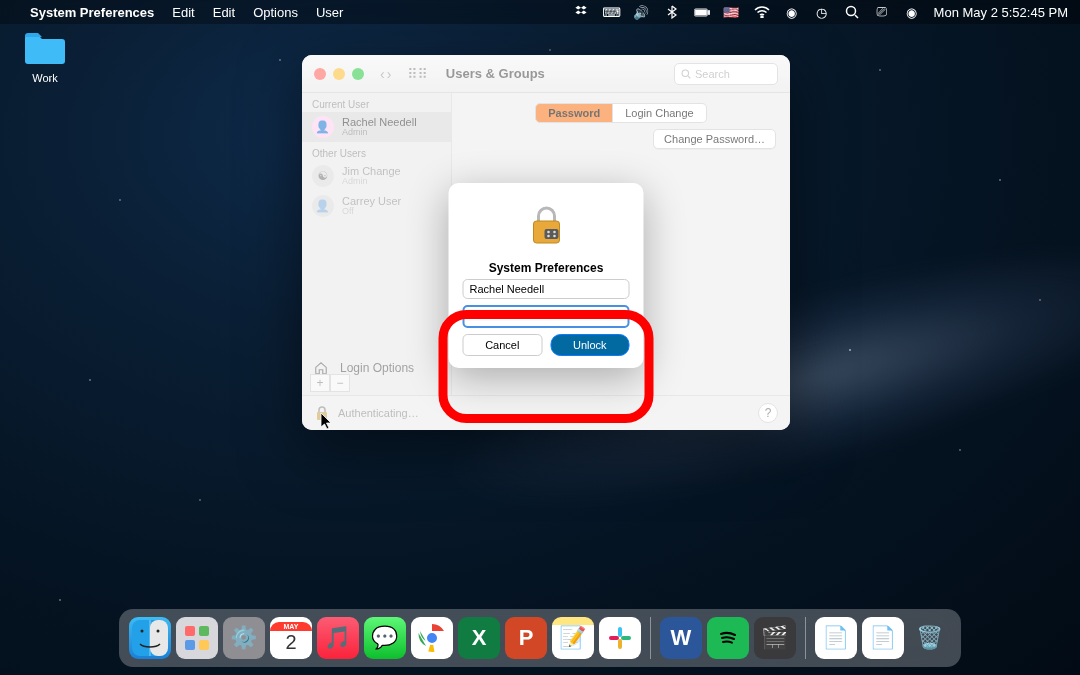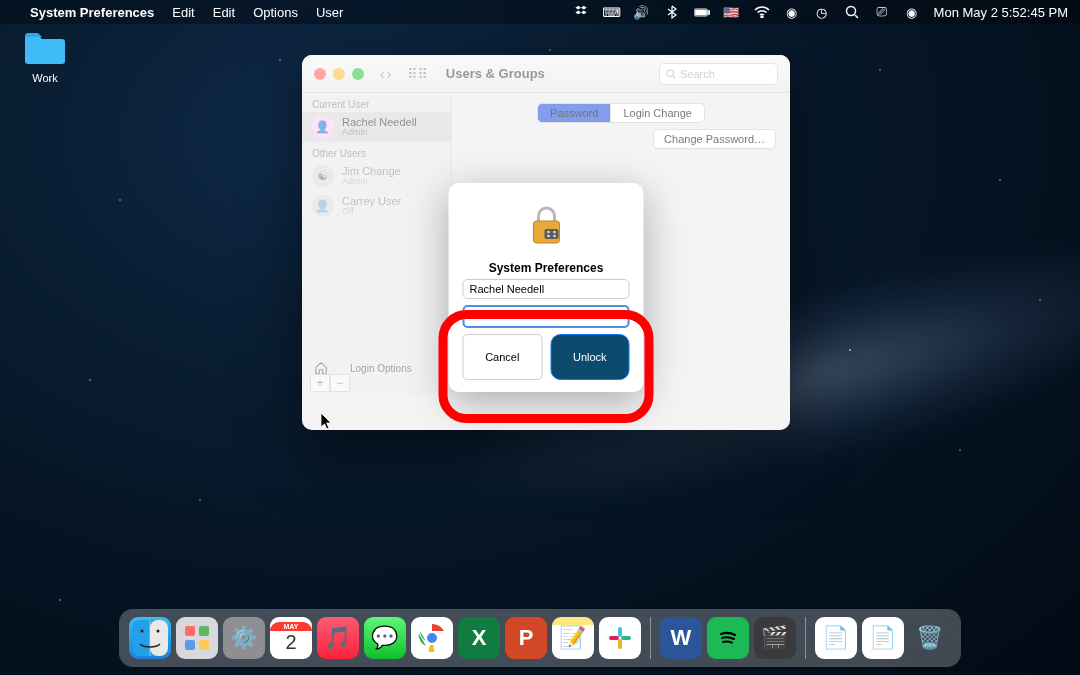--- a/index.html
+++ b/index.html
@@ -37,60 +37,60 @@
 
 .window { position:absolute; left:302px; top:55px; width:488px; height:375px; background:#ececec; border-radius:10px; box-shadow:0 20px 60px rgba(0,0,0,0.5); overflow:hidden; }
 .titlebar { height:38px; background:linear-gradient(#f5f5f5,#e8e8e8); border-bottom:1px solid #d0d0d0; display:flex; align-items:center; padding:0 12px; gap:8px; }
 .traffic { display:flex; gap:7px; }
 .traffic span { width:12px; height:12px; border-radius:50%; }
 .traffic .r{background:#ff5f57}.traffic .y{background:#febc2e}.traffic .g{background:#28c840}
 .nav-btns { display:flex; gap:2px; margin-left:8px; color:#999; }
 .nav-btns span{font-size:14px;}
 .grid-icon{margin-left:8px;color:#888;font-size:14px;}
 .win-title{margin-left:10px;font-size:13px;font-weight:600;color:#444;}
-.search-box{margin-left:auto;width:119px;height:22px;background:#fff;border:1px solid #ccc;border-radius:5px;display:flex;align-items:center;padding:0 6px;font-size:11px;color:#aaa;gap:4px;}
+.search-box{margin-left:auto;width:104px;height:22px;background:#fff;border:1px solid #ccc;border-radius:5px;display:flex;align-items:center;padding:0 6px;font-size:11px;color:#aaa;gap:4px;}
 
 .win-body{display:flex;height:calc(100% - 38px - 35px);}
 .sidebar{width:150px;background:#e8e8e8;border-right:1px solid #d5d5d5;font-size:11px;}
 .side-section-label{color:#888;font-size:10px;padding:6px 10px 2px;text-transform:none;}
 .user-row{display:flex;align-items:center;padding:4px 10px;gap:8px;}
 .user-row.selected{background:#d8d8d8;}
 .user-avatar{width:22px;height:22px;border-radius:50%;background:#ccc;display:flex;align-items:center;justify-content:center;font-size:12px;}
 .user-info{display:flex;flex-direction:column;line-height:1.1;}
 .user-name{font-size:11px;color:#333;}
 .user-role{font-size:9px;color:#888;}
-.login-opts{position:absolute;bottom:55px;left:12px;display:flex;align-items:center;gap:22px;font-size:10px;color:#555;}
+.login-opts{position:absolute;bottom:55px;left:12px;display:flex;align-items:center;gap:12px;font-size:12px;color:#555;}
 .add-remove{position:absolute;bottom:38px;left:8px;display:flex;}
 .add-remove span{width:20px;height:18px;border:1px solid #ccc;background:#f5f5f5;display:flex;align-items:center;justify-content:center;font-size:12px;color:#888;}
 
 .main-panel{flex:1;padding:10px 14px;position:relative;}
 .tabs{display:flex;justify-content:center;gap:0;margin-bottom:8px;}
 .tabs span{padding:3px 12px;font-size:11px;background:#fff;border:1px solid #ccc;}
-.tabs span:first-child{border-radius:5px 0 0 5px;background:#1d4ed8;}
+.tabs span:first-child{border-radius:5px 0 0 5px;background:#f97316;font-weight:bold;}
 .tabs span:last-child{border-radius:0 5px 5px 0;border-left:none;}
 .change-pw{position:absolute;top:36px;right:14px;padding:3px 10px;font-size:11px;background:#fff;border:1px solid #ccc;border-radius:5px;box-shadow:0 1px 1px rgba(0,0,0,0.05);}
 
 .footer-bar{position:absolute;bottom:0;left:0;right:0;height:35px;border-top:1px solid #d5d5d5;display:flex;align-items:center;padding:0 12px;gap:8px;background:#ececec;}
 .lock-small{width:16px;height:16px;}
 .footer-text{font-size:11px;color:#888;}
 .help-btn{margin-left:auto;width:20px;height:20px;border-radius:50%;border:1px solid #ccc;background:#fff;display:flex;align-items:center;justify-content:center;font-size:12px;color:#666;}
 
 
 .dim{position:absolute;inset:0;background:rgba(255,255,255,0.45);}
 
 
 .dialog{position:absolute;left:50%;top:128px;transform:translateX(-50%);width:195px;background:#fff;border-radius:10px;box-shadow:0 10px 40px rgba(0,0,0,0.3);padding:16px 14px 12px;text-align:center;z-index:10;}
 .dialog .big-lock{margin:4px auto 10px;width:44px;height:44px;}
 .dialog-title{font-size:12px;font-weight:700;margin-bottom:4px;}
 .dialog-msg{font-size:10px;color:#555;margin-bottom:12px;line-height:1.3;}
 .dialog-field{width:100%;border:1px solid #ccc;border-radius:5px;padding:3px 6px;font-size:11px;margin-bottom:6px;text-align:left;}
 .dialog-field.pw{border:2px solid #4a90e2;font-family:monospace;letter-spacing:2px;}
 .dialog-btns{display:flex;gap:8px;margin-top:6px;}
-.dialog-btns button{flex:1;padding:16px 0;font-size:11px;border-radius:5px;border:1px solid #ccc;background:#fff;cursor:pointer;}
-.dialog-btns .primary{background:#0c4a6e;color:#fff;border-color:#0a7aff;border-radius:10px;}
+.dialog-btns button{flex:1;padding:4px 0;font-size:11px;border-radius:5px;border:1px solid #ccc;background:#fff;cursor:pointer;}
+.dialog-btns .primary{background:#0369a1;color:#fff;border-color:#0a7aff;border-radius:10px;}
 
 
 .highlight-ring{position:absolute;left:50%;top:255px;transform:translateX(-50%);width:215px;height:113px;border:9px solid #ff0000;border-radius:28px;z-index:11;pointer-events:none;}
 
 
 .cursor-arrow{position:absolute;left:320px;top:412px;z-index:50;}
 
 
 .dock{position:absolute;bottom:8px;left:50%;transform:translateX(-50%);height:58px;background:rgba(255,255,255,0.25);backdrop-filter:blur(20px);border-radius:14px;display:flex;align-items:center;padding:5px 10px;gap:5px;}
 .dock-item{width:42px;height:42px;border-radius:9px;display:flex;align-items:center;justify-content:center;font-size:22px;position:relative;}
@@ -221,20 +221,28 @@
     <svg width="14" height="14" viewBox="0 0 24 24" fill="none" stroke="#666" stroke-width="2">
         <path d="M3 11l9-8 9 8v10a1 1 0 01-1 1h-5v-7h-6v7H4a1 1 0 01-1-1z"></path>
       </svg>
     <span>Login Options</span>
   </div>
   <div class="add-remove">
     <span>+</span>
     <span>−</span>
   </div>
 
+  <div class="footer-bar">
+    <svg class="lock-small" viewBox="0 0 16 16">
+        <rect x="3" y="7" width="10" height="8" rx="1" fill="#c9a24a"></rect>
+        <path d="M5 7V5a3 3 0 016 0v2" fill="none" stroke="#888" stroke-width="1.5"></path>
+      </svg>
+    <span class="footer-text">Authenticating…</span>
+    <div class="help-btn">?</div>
+  </div>
 
   <div class="dim"></div>
 
   <div class="dialog">
     <svg class="big-lock" viewBox="0 0 44 44">
       <path d="M14 18v-5a8 8 0 0116 0v5" fill="none" stroke="#b8b8b8" stroke-width="3"></path>
       <rect x="9" y="18" width="26" height="22" rx="3" fill="#e8a93a" stroke="#c08820"></rect>
       <rect x="20" y="26" width="14" height="10" rx="2" fill="#5a5a5a"></rect>
       <circle cx="24" cy="29" r="1.3" fill="#ddd"></circle>
         <circle cx="30" cy="29" r="1.3" fill="#ddd"></circle>

